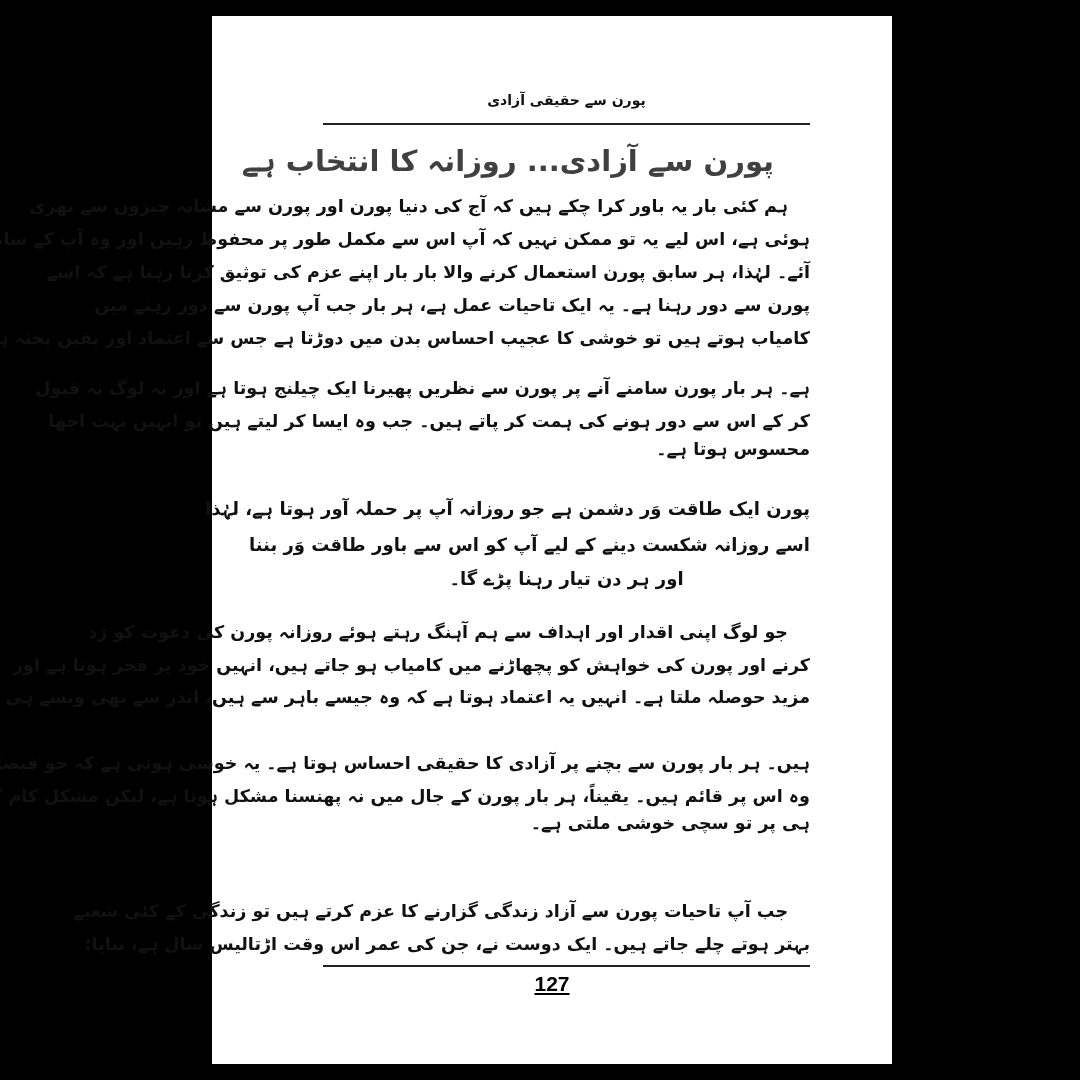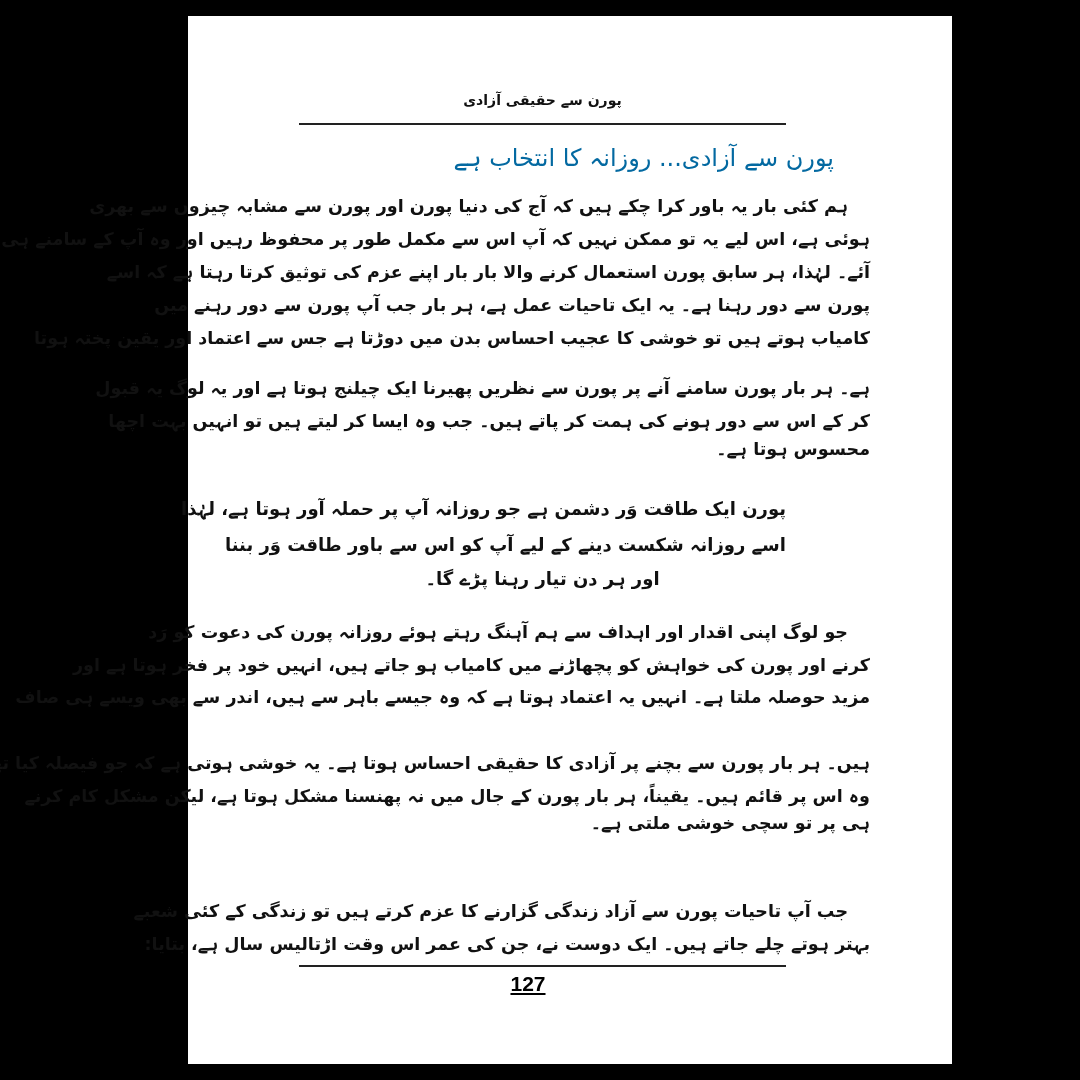--- a/index.html
+++ b/index.html
@@ -2,40 +2,40 @@
 <html><head>
 <meta charset="utf-8">
 <style>
   html, body { margin: 0; padding: 0; }
   body {
     width: 1080px; height: 1080px; background: #000000;
     position: relative; overflow: hidden;
     font-family: "DejaVu Sans", sans-serif;
   }
   .page {
-    position: absolute; left: 188px; top: 16px; width: 764px; height: 1048px;
+    position: absolute; left: 212px; top: 16px; width: 680px; height: 1048px;
     background: #ffffff;
   }
   .line {
     position: absolute; right: 82px; width: 487px;
     direction: rtl; text-align: justify; text-align-last: justify;
     color: #111111; font-size: 17.5px; line-height: 30px; white-space: nowrap;
     font-weight: bold;
   }
   .line.last { text-align-last: right; }
   .line.indent { padding-right: 22px; width: 465px; }
   .running-header {
     position: absolute; left: 111px; width: 487px; top: 76px;
     direction: rtl; text-align: center; font-size: 14px; color: #111;
     font-weight: bold;
   }
   .rule { position: absolute; left: 111px; width: 487px; height: 2px; background: #222; }
   .heading {
     position: absolute; right: 118px; direction: rtl; text-align: right;
-    font-size: 24px; font-weight: normal; color: #0369a1; white-space: nowrap;
+    font-size: 29px; font-weight: bold; color: #404040; white-space: nowrap;
   }
   .quote {
     position: absolute; left: 111px; width: 487px; direction: rtl; text-align: center;
     font-size: 18px; font-weight: bold; color: #111; line-height: 34px; white-space: nowrap;
   }
   .pagenum {
     position: absolute; left: 0; width: 680px; top: 956px; text-align: center;
     font-family: "Liberation Sans", sans-serif; font-weight: bold; font-size: 21px; color: #000; text-decoration: underline;
   }
 </style>

